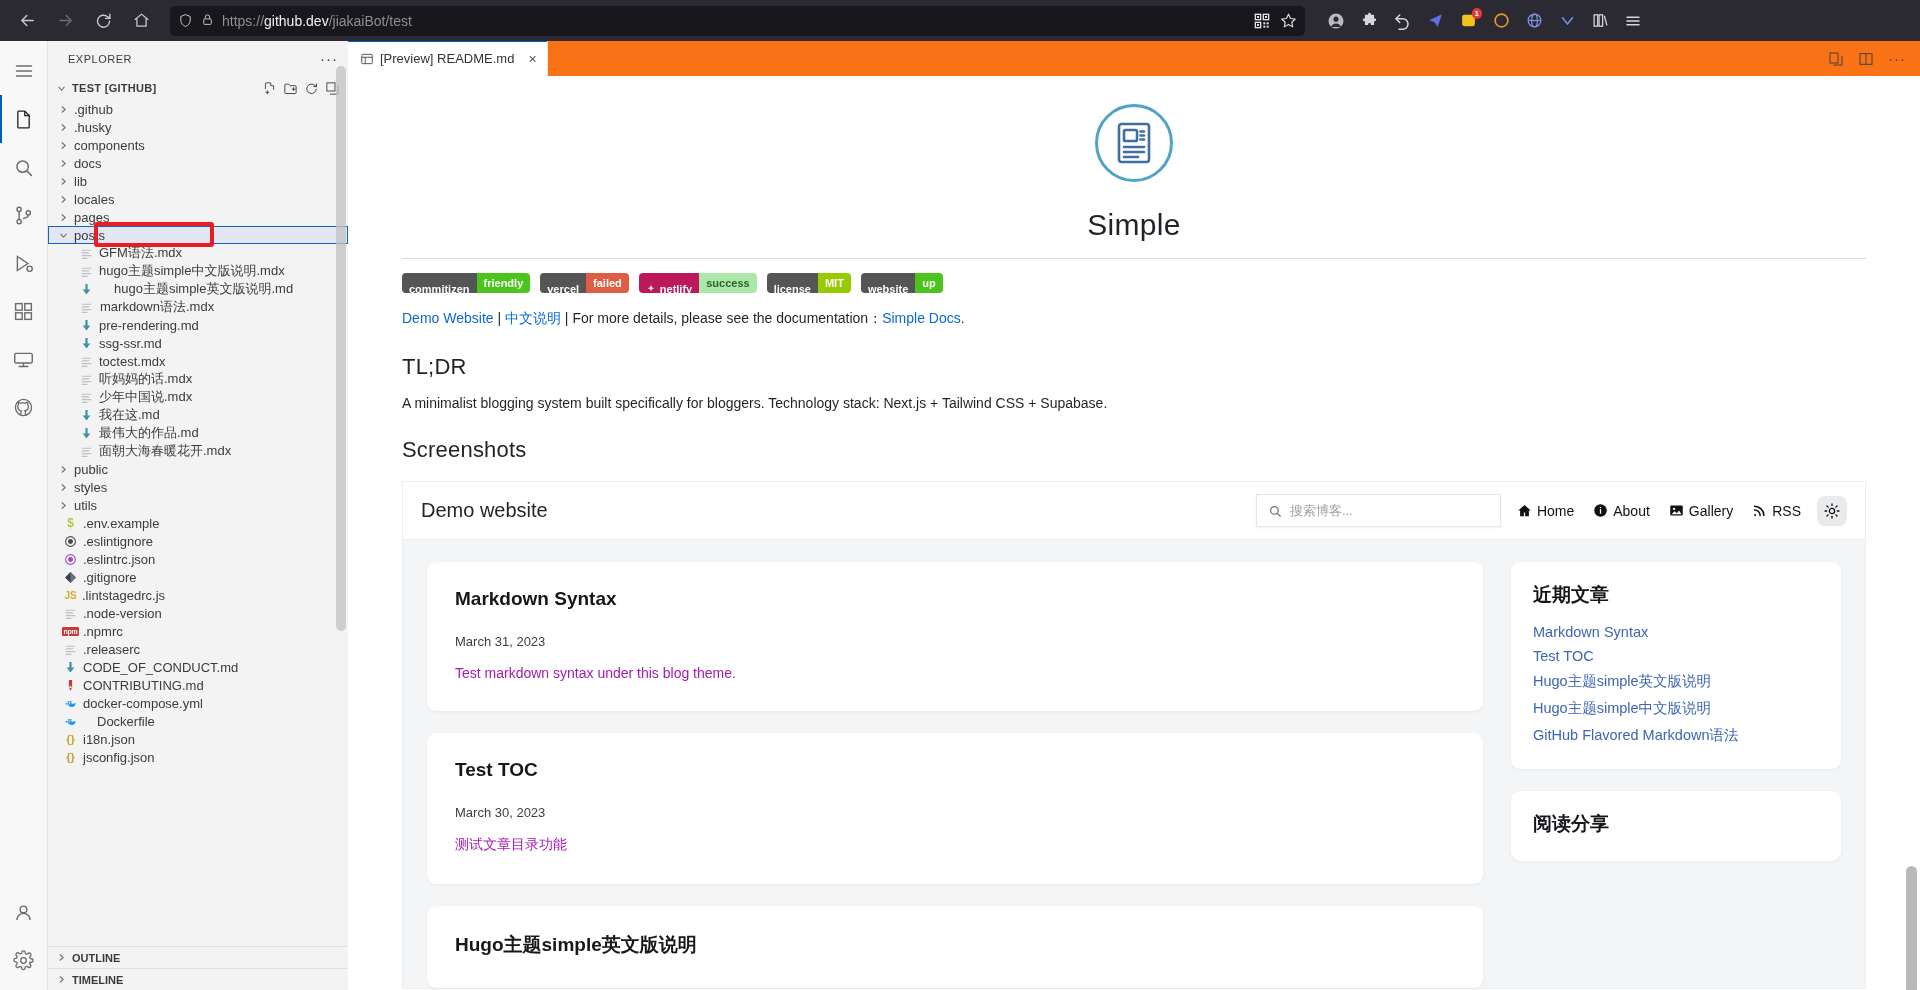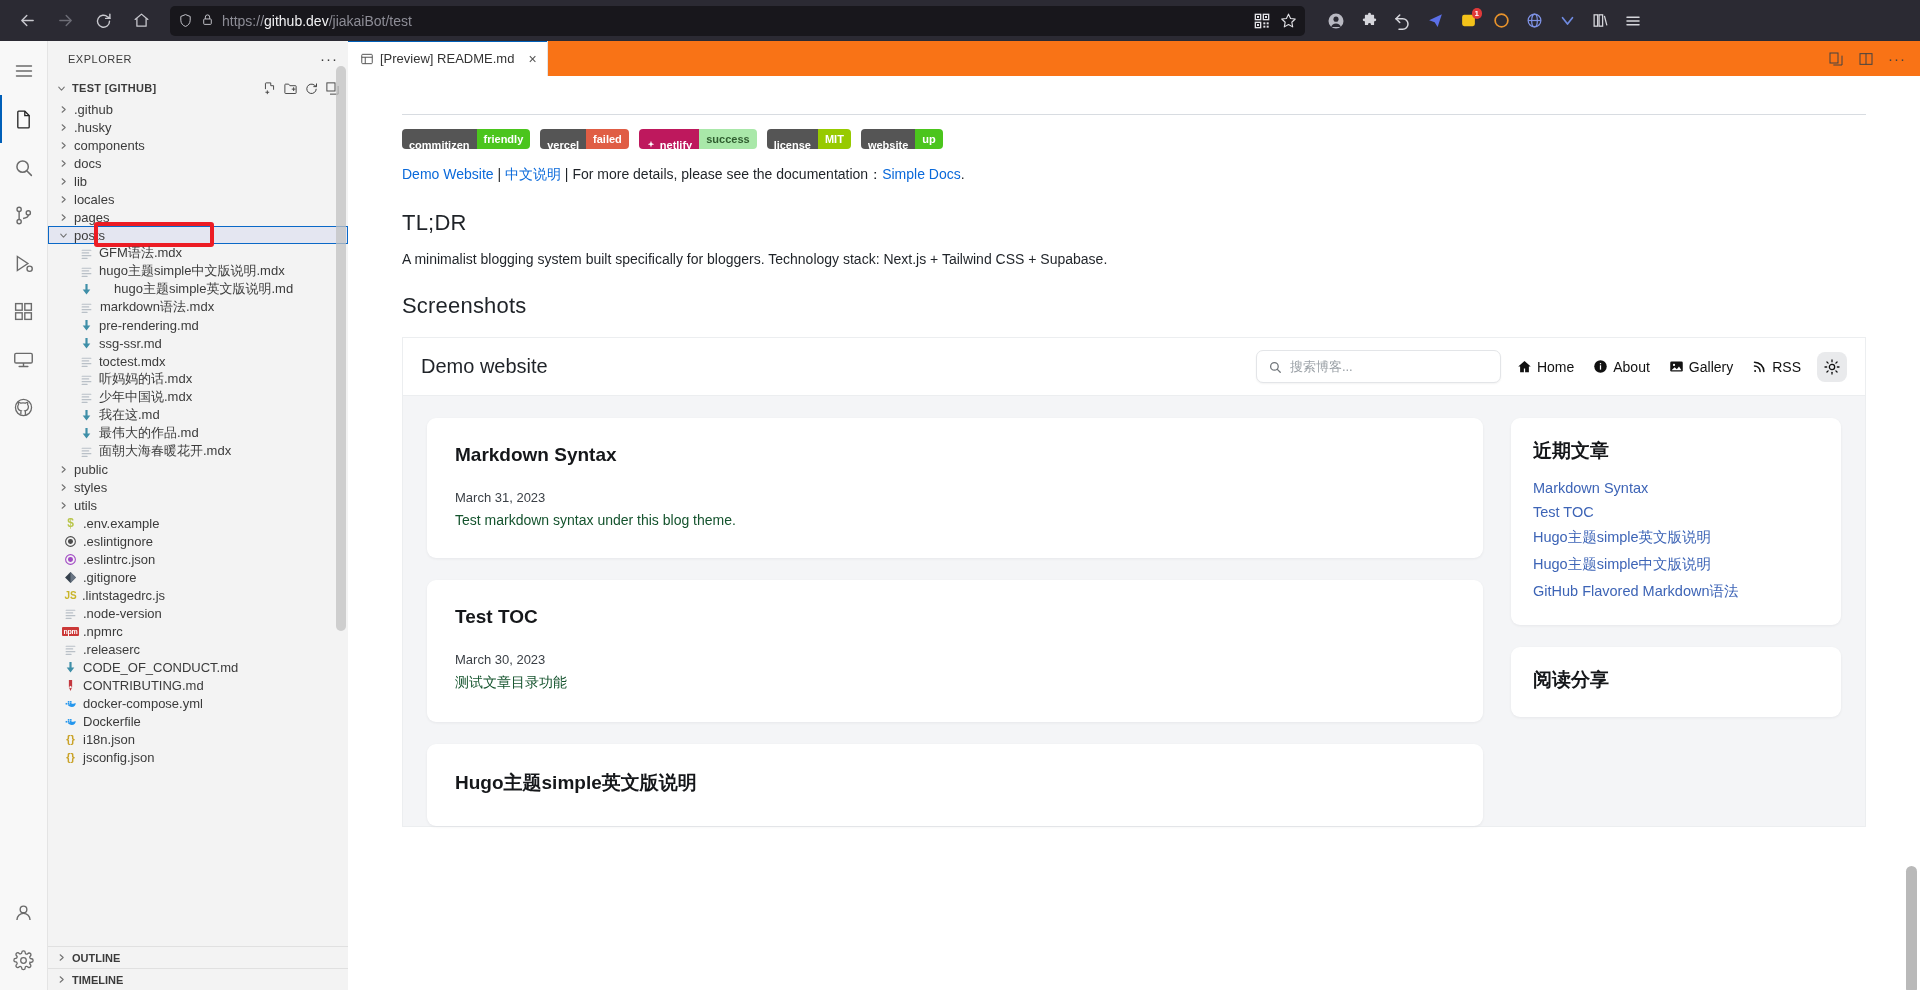--- a/index.html
+++ b/index.html
@@ -118,32 +118,32 @@
   h2.sec { font-size:22px; color:#1f2328; font-weight:400; margin:26px 0 0; letter-spacing:.2px;}
   p.body { font-size:14px; color:#1f2328; margin-top:15px; }
 
   
   .shot { margin-top:18px; background:#f4f5f7; border:1px solid #eceef0; }
   .shot-nav { height:58px; background:#fff; display:flex; align-items:center; padding:0 18px;
               border-bottom:1px solid #eceef0; gap:16px; }
   .shot-brand { font-size:20px; color:#1f2328; font-weight:400; }
   .shot-search {
     margin-left:auto; width:245px; height:33px; background:#fff; border:1px solid #e3e5e8;
-    border-radius:7px; display:flex; align-items:center; gap:8px; padding:0 11px;
+    border-radius:0; display:flex; align-items:center; gap:8px; padding:0 11px;
     box-shadow:0 1px 2px rgba(0,0,0,.05); font-size:13px; color:#9aa0a6;
   }
   .shot-links { display:flex; align-items:center; gap:19px; font-size:14px; color:#111; }
   .shot-link { display:flex; align-items:center; gap:5px; }
   .theme-btn { width:30px;height:30px;border-radius:8px;background:#e9eaec;display:flex;align-items:center;justify-content:center; }
   .shot-body { display:flex; gap:28px; padding:22px 24px 0; }
   .posts-col { flex:1 1 auto; display:flex; flex-direction:column; gap:22px; min-width:0; }
   .post-card { background:#fff; border-radius:9px; padding:26px 28px 30px; box-shadow:0 1px 3px rgba(16,24,40,.06); }
   .post-title { font-size:19px; font-weight:700; color:#15171a; }
   .post-date { font-size:13px; color:#3a3f45; margin-top:24px; }
-  .post-desc { font-size:14px; color:#14532d; margin-top:7px; }
+  .post-desc { font-size:14px; color:#a21caf; margin-top:16px; }
   .side-col { width:330px; flex:0 0 330px; display:flex; flex-direction:column; gap:22px; }
   .side-card { background:#fff; border-radius:9px; padding:20px 22px 24px; box-shadow:0 1px 3px rgba(16,24,40,.06); }
   .side-title { font-size:19px; font-weight:700; color:#15171a; }
   .side-links { margin-top:16px; display:flex; flex-direction:column; gap:8px; }
   .side-links a { color:#3d64b6; font-size:14.5px; text-decoration:none; }
   .share-item { font-size:14.5px; color:#15171a; line-height:1.55; margin-top:16px; }
   .share-item a { color:#3d64b6; text-decoration:none; }
   .share-sep { border-top:1px solid #eceef0; margin-top:17px; }
 
   .prev-scroll {
@@ -744,21 +744,21 @@
           <span class="ficon">
             <svg width="13" height="13" viewBox="0 0 24 24" fill="#2496ed">
               <rect x="3" y="11" width="3" height="3"></rect>
               <rect x="7" y="11" width="3" height="3"></rect>
               <rect x="11" y="11" width="3" height="3"></rect>
               <rect x="7" y="7.5" width="3" height="3"></rect>
               <rect x="11" y="7.5" width="3" height="3"></rect>
               <path d="M15 12.5c3 0 5-.5 6.5-1.5.5 4-2.5 7.5-7 7.5-3.5 0-6-1.5-7.5-4z"></path>
             </svg>
           </span>
-          <span style="margin-left:4px">Dockerfile</span>
+          <span style="margin-left:18px">Dockerfile</span>
         </div>
         <div class="row">
           <span style="width:14px"></span>
           <span class="ficon">
             <span style="color:#c9a227;font-size:11px;font-weight:700">{}</span>
           </span>
           <span style="margin-left:4px">i18n.json</span>
         </div>
         <div class="row">
           <span style="width:14px"></span>
@@ -814,20 +814,35 @@
               <line x1="12" y1="4" x2="12" y2="20"></line>
             </svg>
           </span>
         <span style="font-size:15px;letter-spacing:1px">···</span>
       </div>
     </div>
 
     <div class="preview">
       <div class="md">
 
+        <div class="md-center">
+          <div class="logo-box">
+            <svg width="40" height="44" viewBox="0 0 40 44" fill="none" stroke="#3f6fa0" stroke-width="2.6">
+              <rect x="5" y="3" width="30" height="38" rx="2.5"></rect>
+              <rect x="10" y="9" width="13" height="11" rx="1.3"></rect>
+              <line x1="26.5" y1="10.5" x2="30" y2="10.5" stroke-linecap="round"></line>
+              <line x1="26.5" y1="14.5" x2="30" y2="14.5" stroke-linecap="round"></line>
+              <line x1="26.5" y1="18.5" x2="30" y2="18.5" stroke-linecap="round"></line>
+              <line x1="10" y1="26" x2="30" y2="26" stroke-linecap="round"></line>
+              <line x1="10" y1="31" x2="30" y2="31" stroke-linecap="round"></line>
+              <line x1="10" y1="36" x2="24" y2="36" stroke-linecap="round"></line>
+            </svg>
+          </div>
+          <h1 class="title">Simple</h1>
+        </div>
 
         <div class="hr"></div>
 
         <div class="badges">
             <div class="badge">
               <div class="bl" style="background: rgb(85, 85, 85);">
                 <span>commitizen</span>
               </div>
               <div class="br" style="background: rgb(75, 197, 29);">friendly</div>
             </div>

